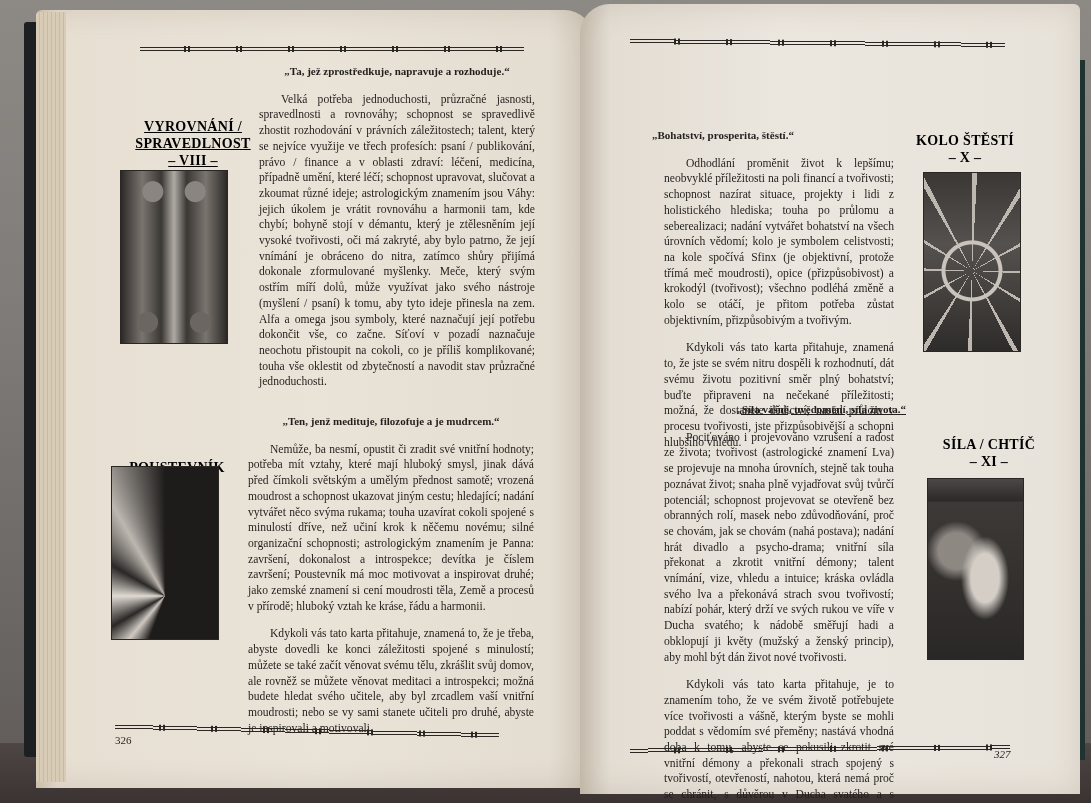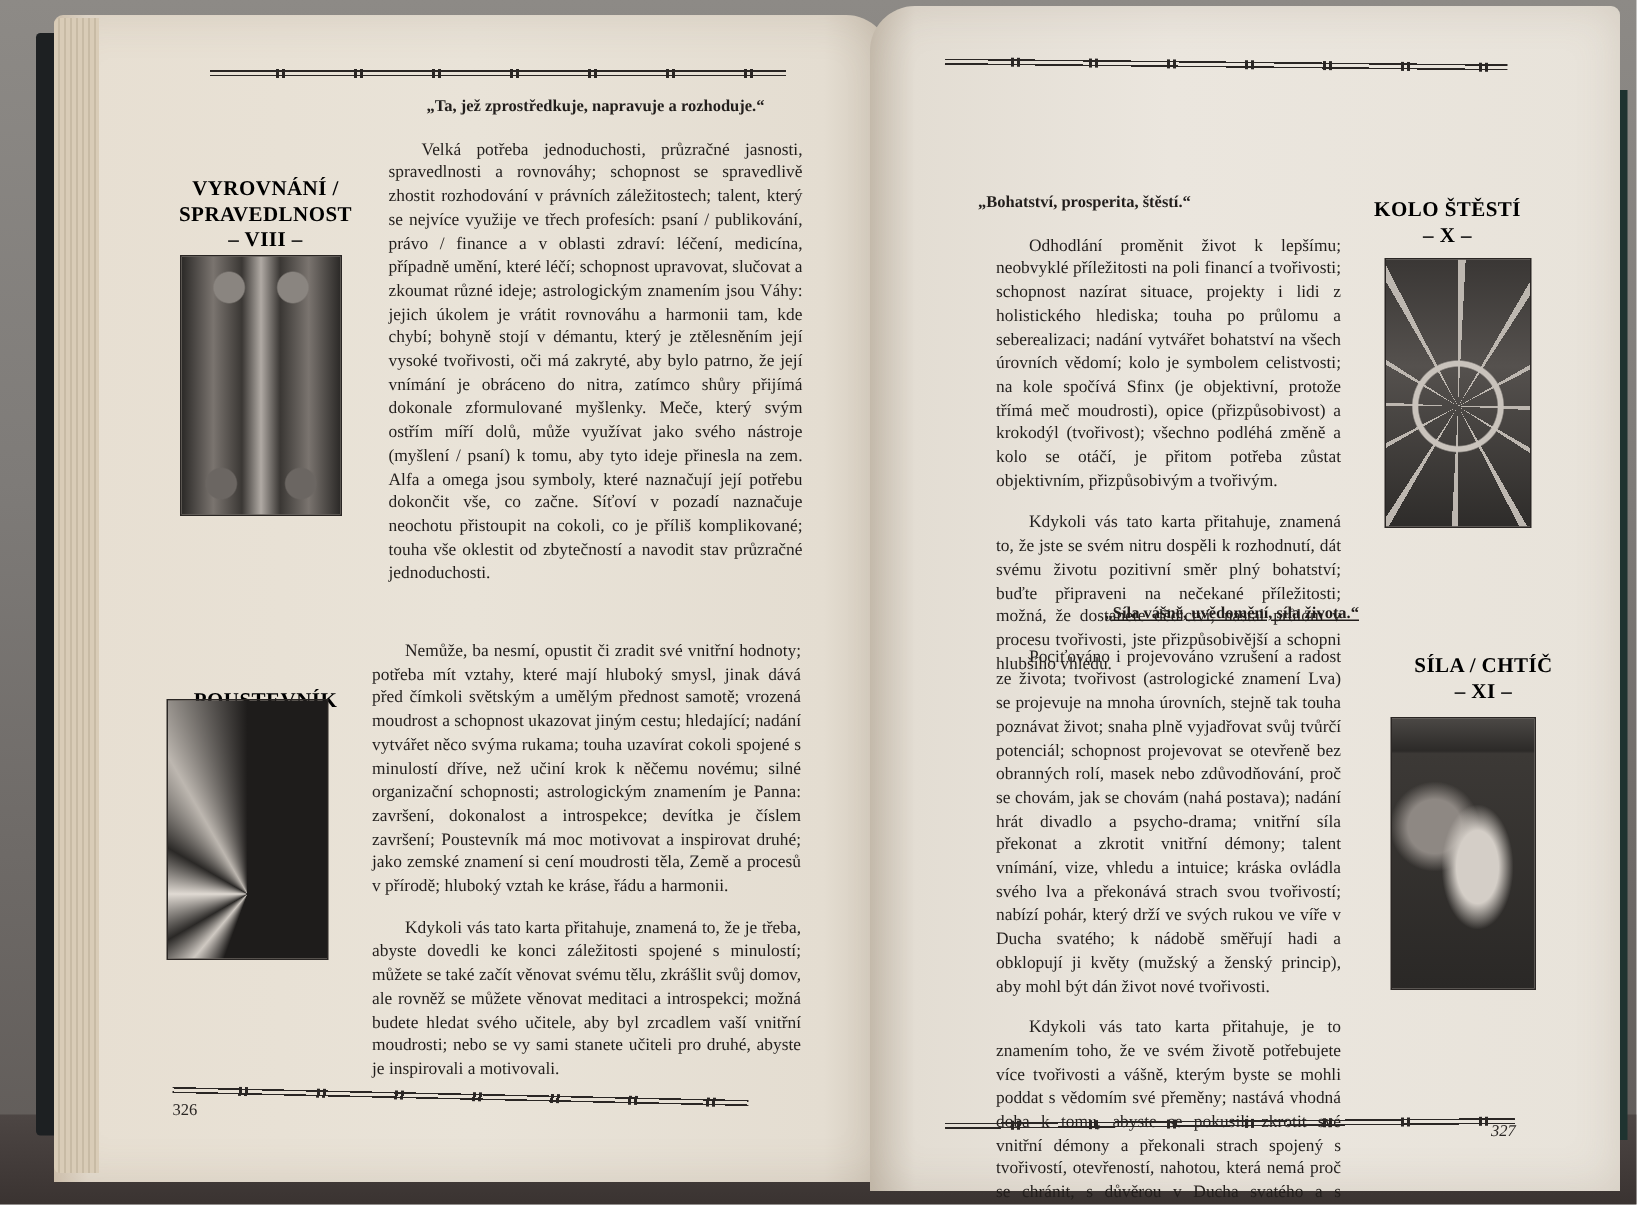--- a/index.html
+++ b/index.html
@@ -54,39 +54,40 @@
 
 <div class="table-bottom"></div>
 <div class="cover-left"></div>
 <div class="cover-right"></div>
 
 <div class="page page-left"></div>
 <div class="edges"></div>
 
 <div class="rule" style="left:140px;top:46px;width:384px;"></div>
 
-<div class="col-title" style="left:112px;top:118px;width:130px;">
+<div class="col-title" style="left:128px;top:118px;width:130px;text-decoration:underline;">
   <div>VYROVNÁNÍ /</div>
   <div>SPRAVEDLNOST</div>
   <div>– VIII –</div>
 </div>
 <div class="card card-8" style="left:120px;top:170px;width:106px;height:172px;"></div>
 
 <div class="text-block" style="left:247px;top:64px;width:300px;">
   <div class="quote">„Ta, jež zprostředkuje, napravuje a rozhoduje.“</div>
   <p>Velká potřeba jednoduchosti, průzračné jasnosti, spravedlnosti a rovnováhy; schopnost se spravedlivě zhostit rozhodování v právních záležitostech; talent, který se nejvíce využije ve třech profesích: psaní / publikování, právo / finance a v oblasti zdraví: léčení, medicína, případně umění, které léčí; schopnost upravovat, slučovat a zkoumat různé ideje; astrologickým znamením jsou Váhy: jejich úkolem je vrátit rovnováhu a harmonii tam, kde chybí; bohyně stojí v démantu, který je ztělesněním její vysoké tvořivosti, oči má zakryté, aby bylo patrno, že její vnímání je obráceno do nitra, zatímco shůry přijímá dokonale zformulované myšlenky. Meče, který svým ostřím míří dolů, může využívat jako svého nástroje (myšlení / psaní) k tomu, aby tyto ideje přinesla na zem. Alfa a omega jsou symboly, které naznačují její potřebu dokončit vše, co začne. Síťoví v pozadí naznačuje neochotu přistoupit na cokoli, co je příliš komplikované; touha vše oklestit od zbytečností a navodit stav průzračné jednoduchosti.</p>
 </div>
 
 <div class="col-title" style="left:112px;top:428px;width:130px;margin-top:31px;">
   <div>POUSTEVNÍK</div>
   <div>– IX –</div>
 </div>
 <div class="card card-9" style="left:111px;top:466px;width:106px;height:172px;"></div>
 
 <div class="text-block" style="left:236px;top:414px;width:310px;">
+  <div class="quote">„Ten, jenž medituje, filozofuje a je mudrcem.“</div>
   <p>Nemůže, ba nesmí, opustit či zradit své vnitřní hodnoty; potřeba mít vztahy, které mají hluboký smysl, jinak dává před čímkoli světským a umělým přednost samotě; vrozená moudrost a schopnost ukazovat jiným cestu; hledající; nadání vytvářet něco svýma rukama; touha uzavírat cokoli spojené s minulostí dříve, než učiní krok k něčemu novému; silné organizační schopnosti; astrologickým znamením je Panna: završení, dokonalost a introspekce; devítka je číslem završení; Poustevník má moc motivovat a inspirovat druhé; jako zemské znamení si cení moudrosti těla, Země a procesů v přírodě; hluboký vztah ke kráse, řádu a harmonii.</p>
   <p>Kdykoli vás tato karta přitahuje, znamená to, že je třeba, abyste dovedli ke konci záležitosti spojené s minulostí; můžete se také začít věnovat svému tělu, zkrášlit svůj domov, ale rovněž se můžete věnovat meditaci a introspekci; možná budete hledat svého učitele, aby byl zrcadlem vaší vnitřní moudrosti; nebo se vy sami stanete učiteli pro druhé, abyste je inspirovali a motivovali.</p>
 </div>
 
 <div class="rule" style="left:115px;top:728px;width:384px;transform:rotate(1.3deg);"></div>
 <div class="page-num" style="left:115px;top:734px;">326</div>
 
 <div class="page page-right"></div>
 
 <div class="rule" style="left:630px;top:40px;width:375px;transform:rotate(0.6deg);"></div>

